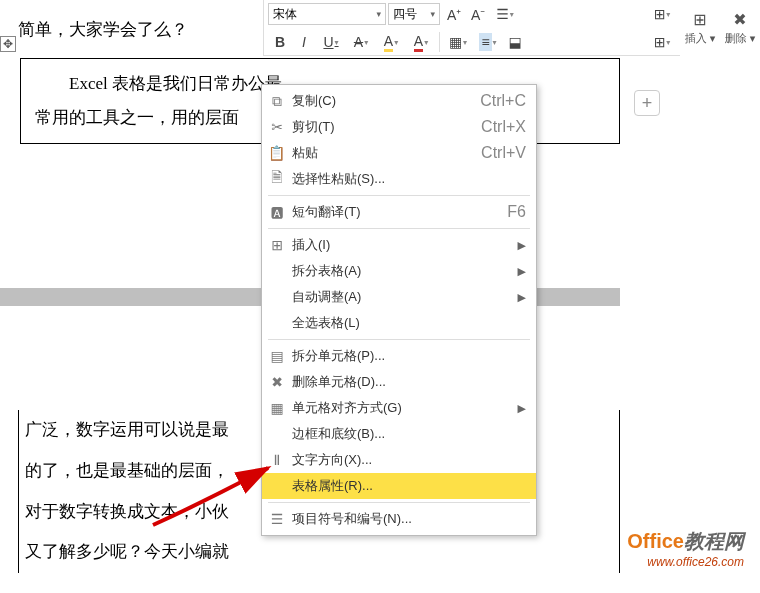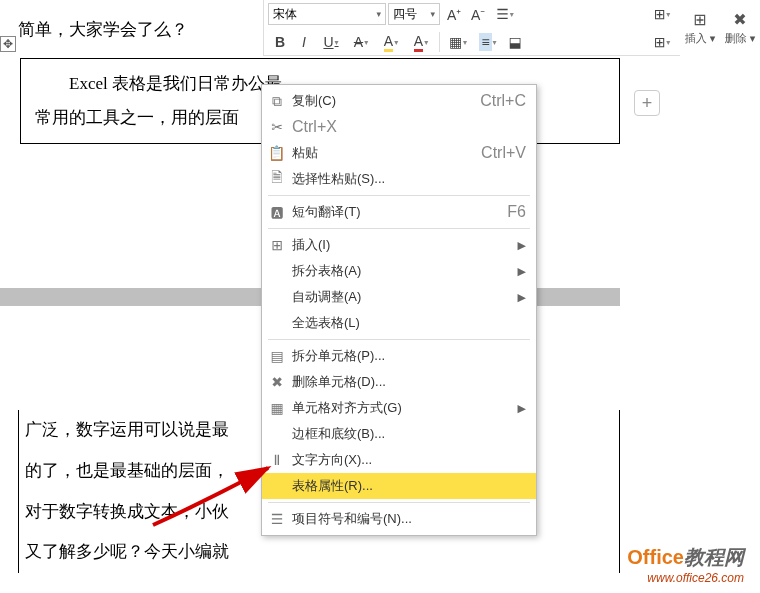--- a/index.html
+++ b/index.html
@@ -175,21 +175,21 @@
     }
     .red-arrow {
       position: absolute;
       top: 460px; left: 148px;
       width: 130px; height: 70px;
       z-index: 60;
       pointer-events: none;
     }
     .watermark {
       position: absolute;
-      bottom: 8px; right: 16px;
+      bottom: 24px; right: 16px;
       font-size: 20px;
       font-weight: bold;
       z-index: 70;
     }
     .watermark .o1 { color: #e67817; }
     .watermark .rest { color: #666; font-style: italic; }
     .watermark .sub { font-size: 12px; color: #c2410c; display:block; text-align:right; font-style: italic; font-weight:normal;}
     .sidebar-plus {
       position: absolute;
       top: 90px; right: 100px;
@@ -319,20 +319,21 @@
 </div>
 
 <div class="context-menu">
   <div class="cm-item">
     <span class="cm-icon">⧉</span>
     <span class="cm-text">复制(C)</span>
     <span class="cm-shortcut">Ctrl+C</span>
   </div>
   <div class="cm-item">
     <span class="cm-icon">✂</span>
+    <span class="cm-text">剪切(T)</span>
     <span class="cm-shortcut">Ctrl+X</span>
   </div>
   <div class="cm-item">
     <span class="cm-icon">📋</span>
     <span class="cm-text">粘贴</span>
     <span class="cm-shortcut">Ctrl+V</span>
   </div>
   <div class="cm-item">
     <span class="cm-icon">🗎</span>
     <span class="cm-text">选择性粘贴(S)...</span>

